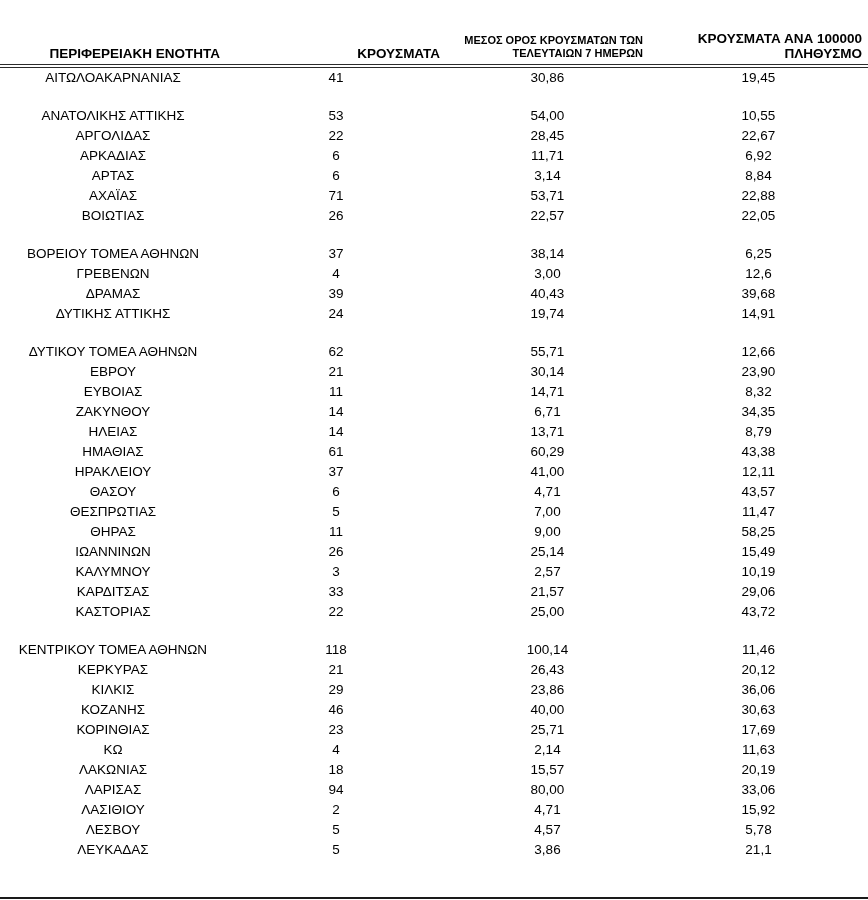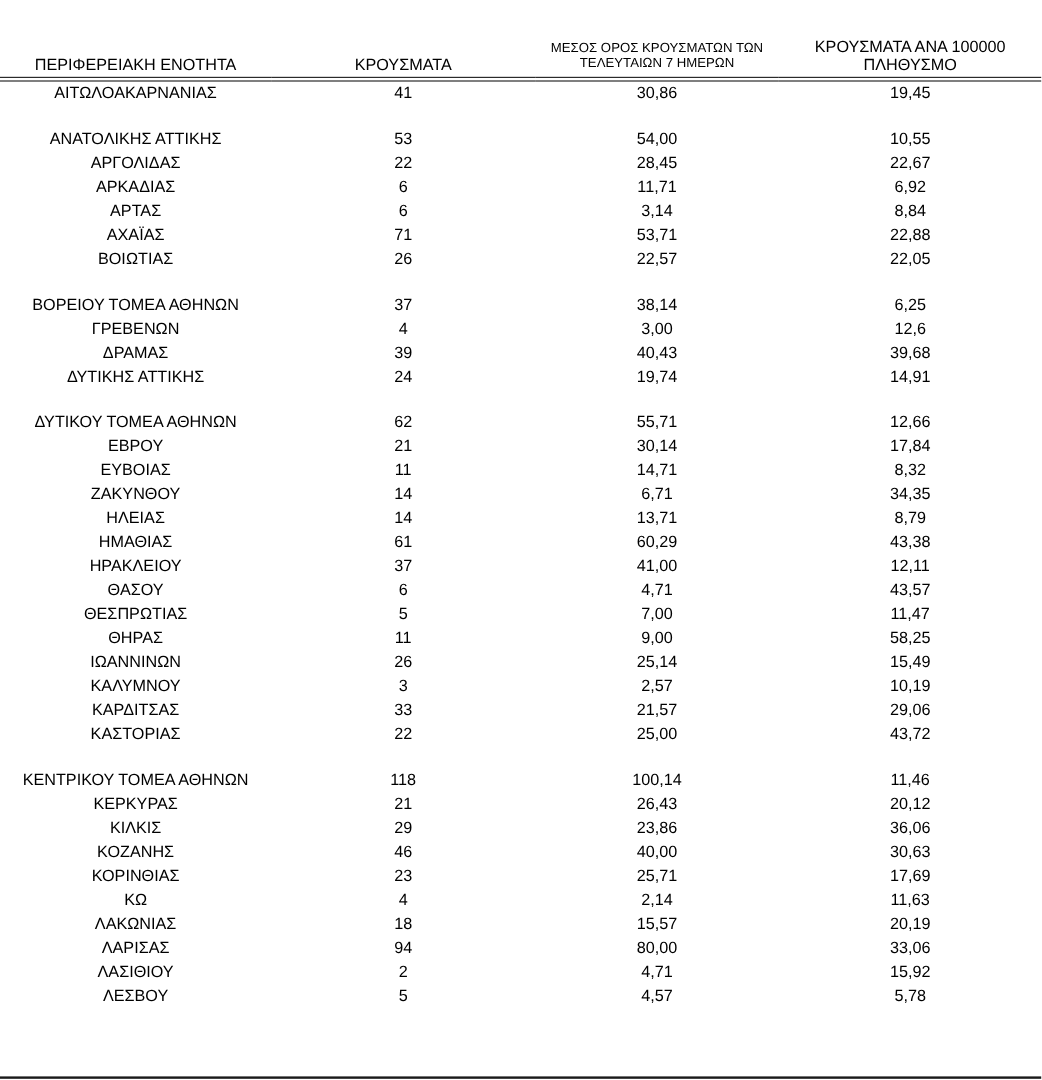--- a/index.html
+++ b/index.html
@@ -18,22 +18,22 @@
     table-layout: fixed;
   }
   col.c-region { width: 226px; }
   col.c-cases  { width: 220px; }
   col.c-avg    { width: 203px; }
   col.c-per    { width: 219px; }
 
   thead th {
     height: 60px;
     vertical-align: bottom;
-    text-align: center;
-    font-weight: normal;
+    text-align: right;
+    font-weight: bold;
     font-size: 13.5px;
     line-height: 15px;
     padding: 0 6px 3px 6px;
     white-space: pre-line;
     border-bottom: 4px double #2b2b2b;
   }
   thead th.small-header {
     font-size: 11px;
     line-height: 13px;
     padding-bottom: 4px;
@@ -158,21 +158,21 @@
         <tr>
     <td>ΔΥΤΙΚΟΥ ΤΟΜΕΑ ΑΘΗΝΩΝ</td>
     <td>62</td>
     <td>55,71</td>
     <td>12,66</td>
   </tr>
         <tr>
     <td>ΕΒΡΟΥ</td>
     <td>21</td>
     <td>30,14</td>
-    <td>17,84</td>
+    <td>23,90</td>
   </tr>
         <tr>
     <td>ΕΥΒΟΙΑΣ</td>
     <td>11</td>
     <td>14,71</td>
     <td>8,32</td>
   </tr>
         <tr>
     <td>ΖΑΚΥΝΘΟΥ</td>
     <td>14</td>
@@ -294,18 +294,24 @@
     <td>ΛΑΣΙΘΙΟΥ</td>
     <td>2</td>
     <td>4,71</td>
     <td>15,92</td>
   </tr>
         <tr>
     <td>ΛΕΣΒΟΥ</td>
     <td>5</td>
     <td>4,57</td>
     <td>5,78</td>
+  </tr>
+        <tr>
+    <td>ΛΕΥΚΑΔΑΣ</td>
+    <td>5</td>
+    <td>3,86</td>
+    <td>21,1</td>
   </tr>
       </tbody>
   </table>
 
   <div class="bottom-rule"></div>
 </div>
 
 </body></html>

